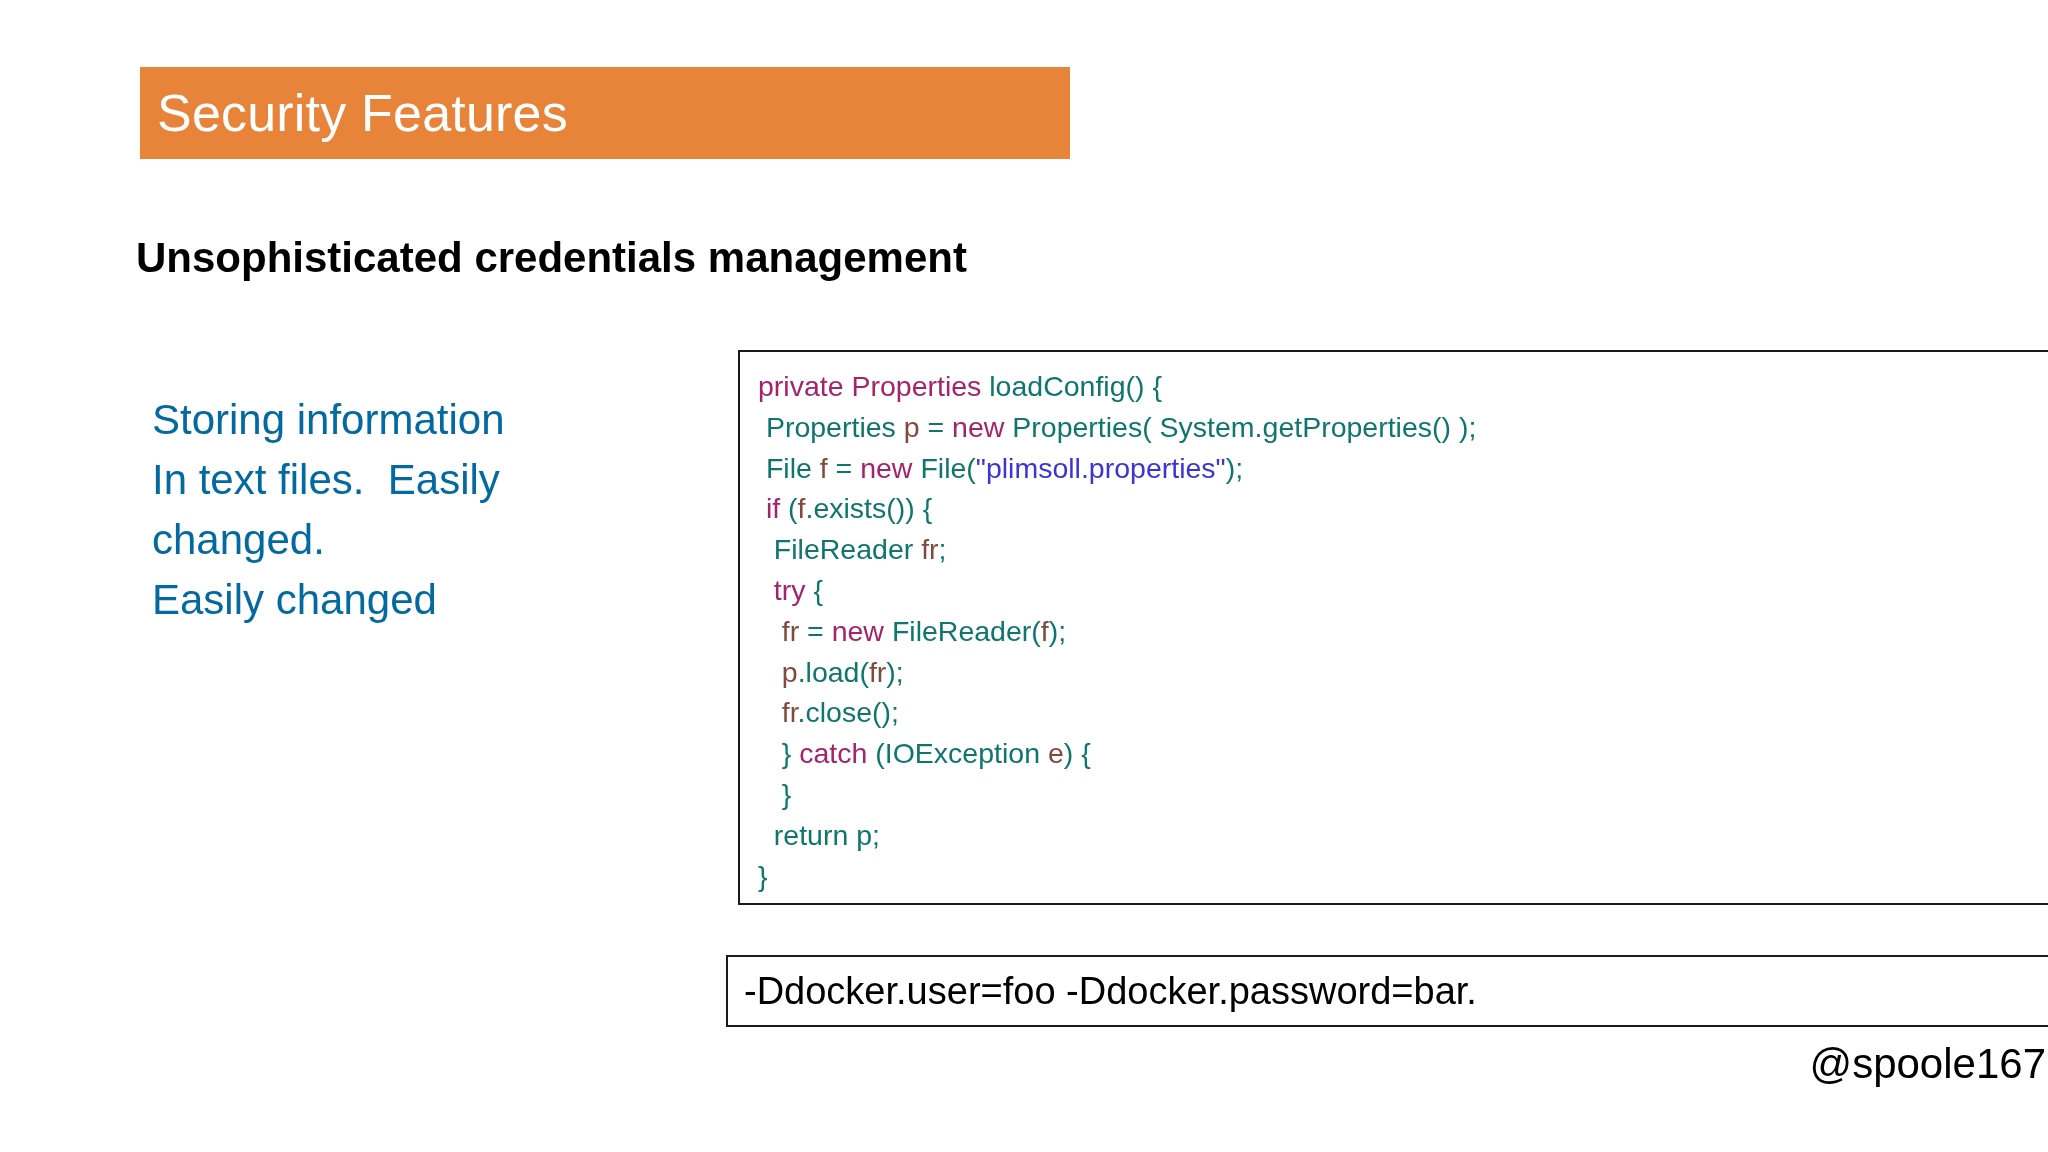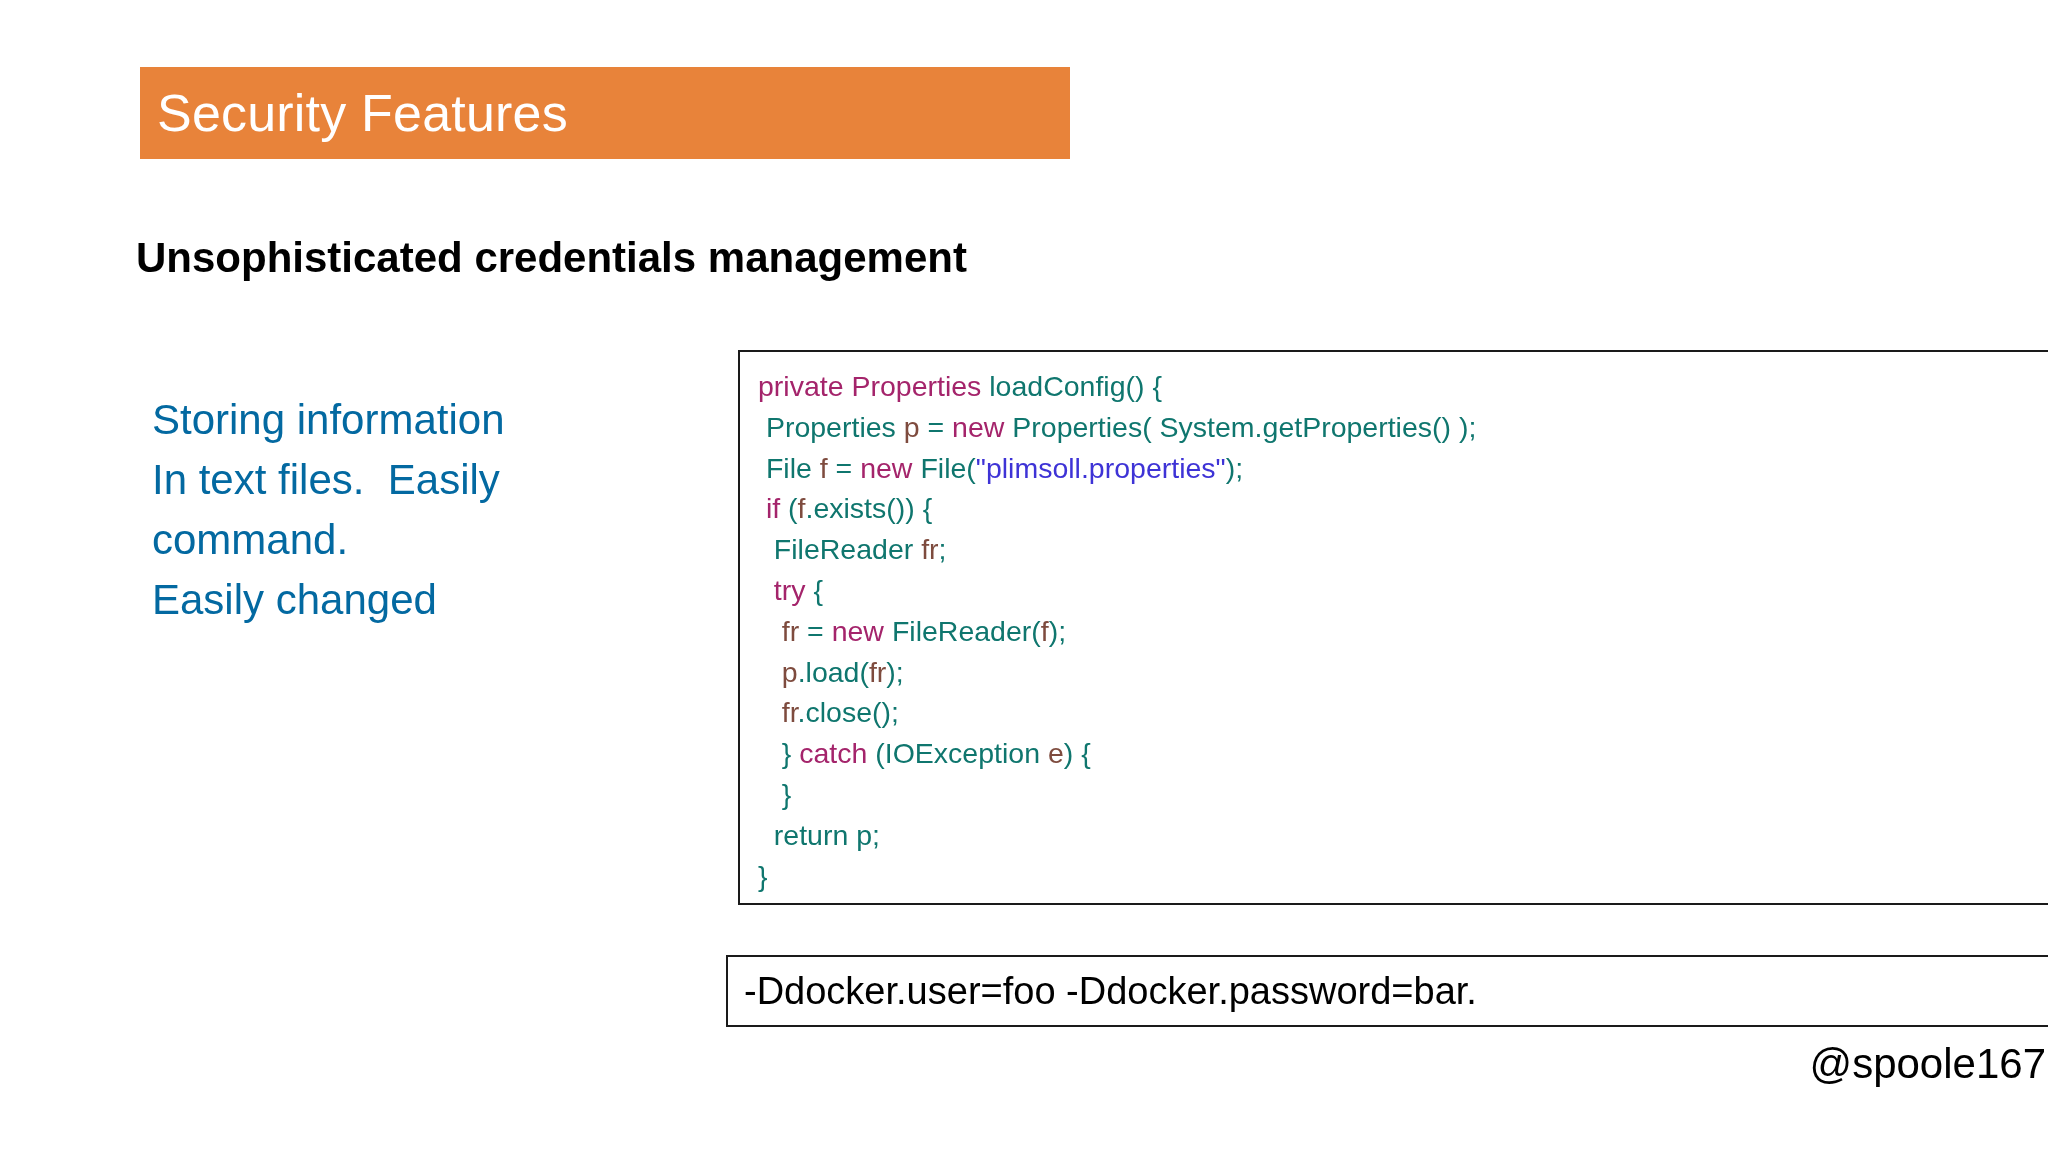--- a/index.html
+++ b/index.html
@@ -156,21 +156,21 @@
 
   <div class="title-banner">
     <span class="title-text">Security Features</span>
   </div>
 
   <div class="subtitle">Unsophisticated credentials management</div>
 
   <div class="left-block">
     <span class="line">Storing information</span>
     <span class="line">In text files.  Easily</span>
-    <span class="line">command.</span>
+    <span class="line">changed.</span>
     <span class="line">Easily changed</span>
   </div>
 
   <div class="code-box">
     <div class="code-inner" id="code-inner"><span class="code-line"><span class="tok-kw">private </span><span class="tok-kw">Properties </span><span class="tok-plain">loadConfig() {</span></span><span class="code-line"><span class="tok-plain"> Properties </span><span class="tok-var">p</span><span class="tok-plain"> = </span><span class="tok-kw">new</span><span class="tok-plain"> Properties( System.getProperties() );</span></span><span class="code-line"><span class="tok-plain"> File </span><span class="tok-var">f</span><span class="tok-plain"> = </span><span class="tok-kw">new</span><span class="tok-plain"> File(</span><span class="tok-str">"plimsoll.properties"</span><span class="tok-plain">);</span></span><span class="code-line"><span class="tok-plain"> </span><span class="tok-kw">if</span><span class="tok-plain"> (</span><span class="tok-var">f</span><span class="tok-plain">.exists()) {</span></span><span class="code-line"><span class="tok-plain">  FileReader </span><span class="tok-var">fr</span><span class="tok-plain">;</span></span><span class="code-line"><span class="tok-plain">  </span><span class="tok-kw">try</span><span class="tok-plain"> {</span></span><span class="code-line"><span class="tok-plain">   </span><span class="tok-var">fr</span><span class="tok-plain"> = </span><span class="tok-kw">new</span><span class="tok-plain"> FileReader(</span><span class="tok-var">f</span><span class="tok-plain">);</span></span><span class="code-line"><span class="tok-plain">   </span><span class="tok-var">p</span><span class="tok-plain">.load(</span><span class="tok-var">fr</span><span class="tok-plain">);</span></span><span class="code-line"><span class="tok-plain">   </span><span class="tok-var">fr</span><span class="tok-plain">.close();</span></span><span class="code-line"><span class="tok-plain">   } </span><span class="tok-kw">catch</span><span class="tok-plain"> (IOException </span><span class="tok-var">e</span><span class="tok-plain">) {</span></span><span class="code-line"><span class="tok-plain">   }</span></span><span class="code-line"><span class="tok-plain">  return p;</span></span><span class="code-line"><span class="tok-plain">}</span></span></div>
   </div>
 
 
   <div class="cmd-box">
     <span class="cmd-text">-Ddocker.user=foo -Ddocker.password=bar.</span>

